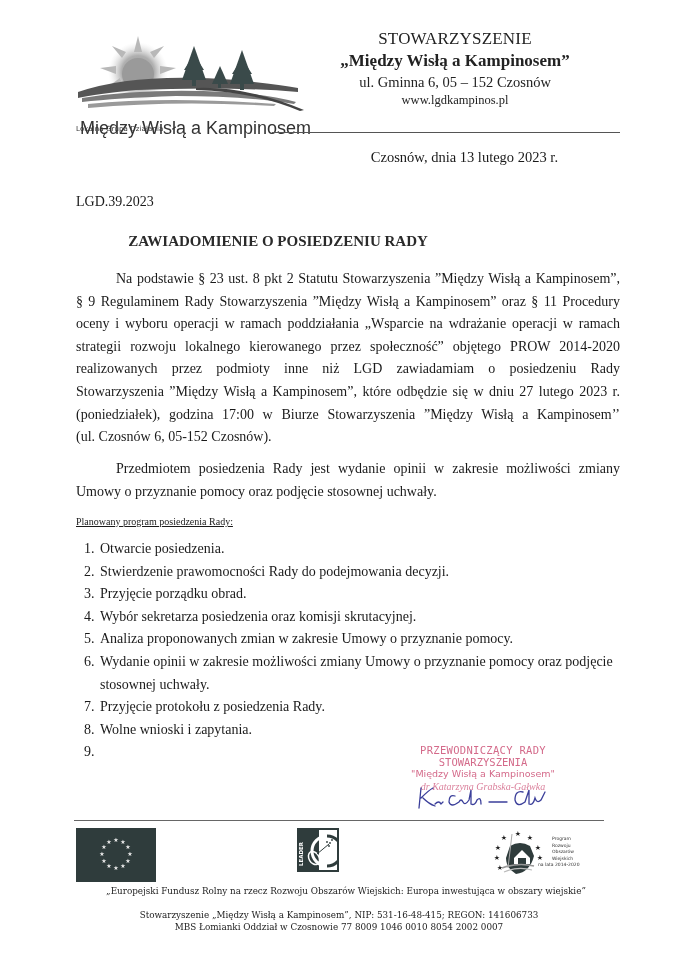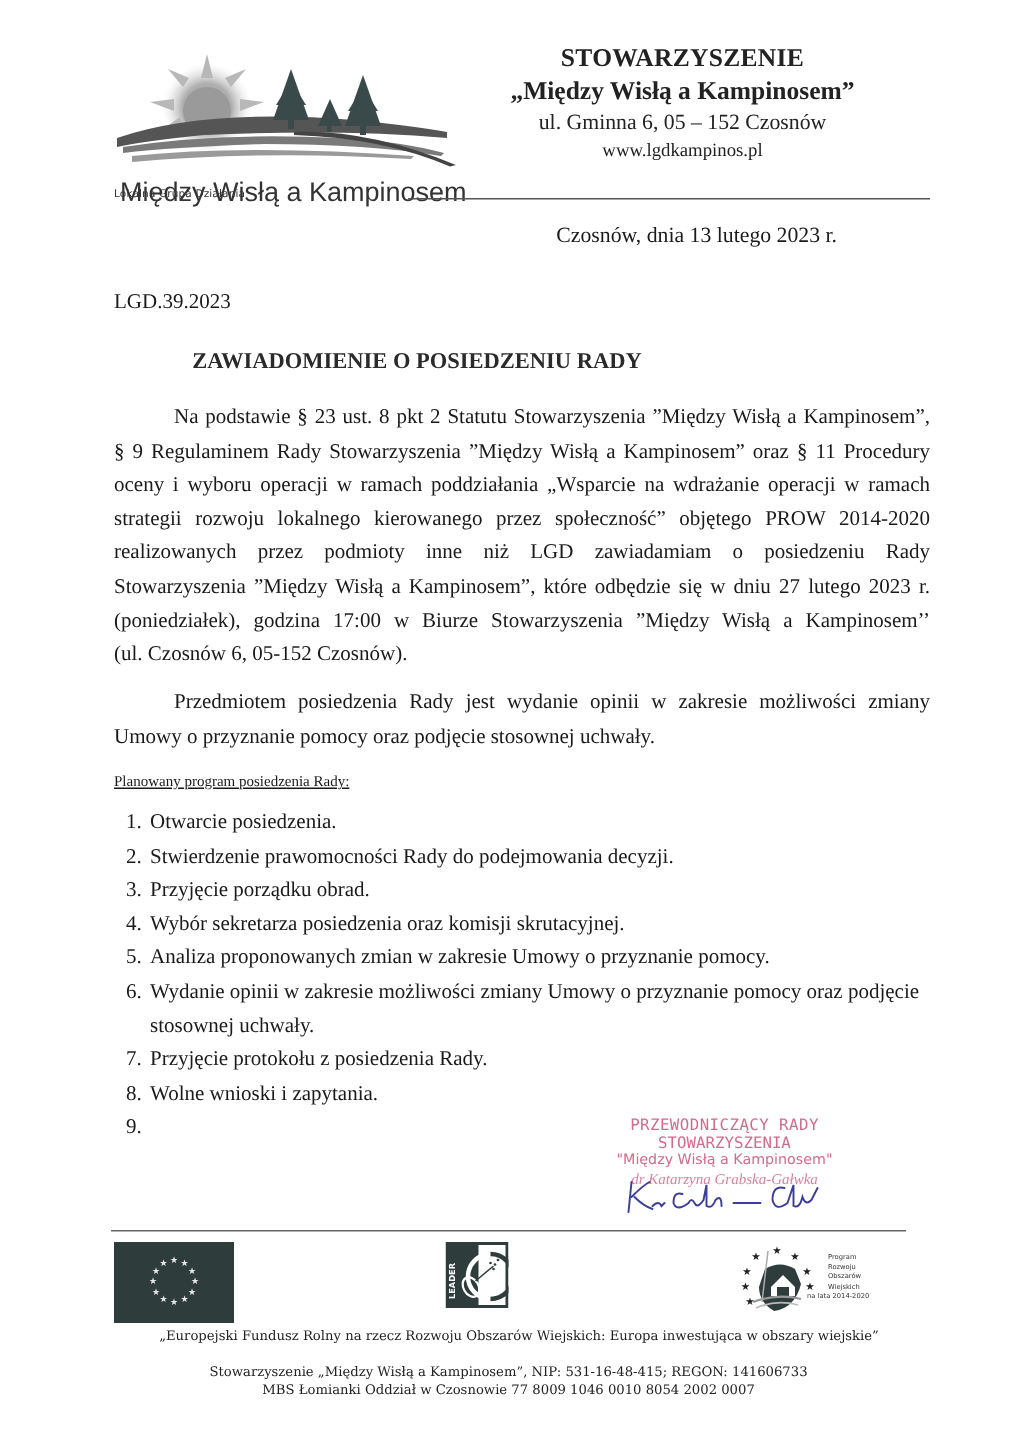--- a/index.html
+++ b/index.html
@@ -6,21 +6,21 @@
     html, body { width: 678px; height: 960px; background: #ffffff; overflow: hidden; }
     body { position: relative; font-family: "Liberation Serif", "DejaVu Serif", serif; color: #1a1a1a; }
 
     
     .logo { position: absolute; left: 76px; top: 28px; width: 230px; height: 110px; }
     .logo svg { position: absolute; left: 0; top: 0; }
     .logo-small { position: absolute; left: 0; top: 82px; font-family: "DejaVu Sans", sans-serif; font-size: 7px; color: #333; letter-spacing: 0.1px; margin-top: 15px; }
     .logo-big { position: absolute; left: 4px; top: 90px; font-family: Liberation Sans, sans-serif; font-size: 18px; color: #333; white-space: nowrap; }
 
     .org { position: absolute; left: 290px; top: 28px; width: 330px; text-align: center; }
-    .org-name { font-weight: bold; font-size: 17px; line-height: 22px; color: #222; letter-spacing: 0.2px; }
+    .org-name { font-weight: normal; font-size: 17px; line-height: 22px; color: #222; letter-spacing: 0.2px; }
     .org-quote { font-weight: bold; font-size: 17px; line-height: 22px; color: #222; }
     .org-addr { font-size: 14.5px; line-height: 20px; color: #222; }
     .org-contact { font-size: 12.5px; line-height: 17px; color: #222; }
     .org-www { font-size: 12.5px; line-height: 17px; color: #222; }
     .header-rule { position: absolute; left: 272px; top: 132px; width: 348px; height: 1px; background: #555; }
 
     
     .date { position: absolute; right: 120px; top: 149px; font-size: 14.5px; }
     .ref { position: absolute; left: 76px; top: 194px; font-size: 14px; }
     .title { position: absolute; left: 0; width: 556px; top: 233px; text-align: center; font-weight: bold; font-size: 15px; color: #2a2a2a; }

